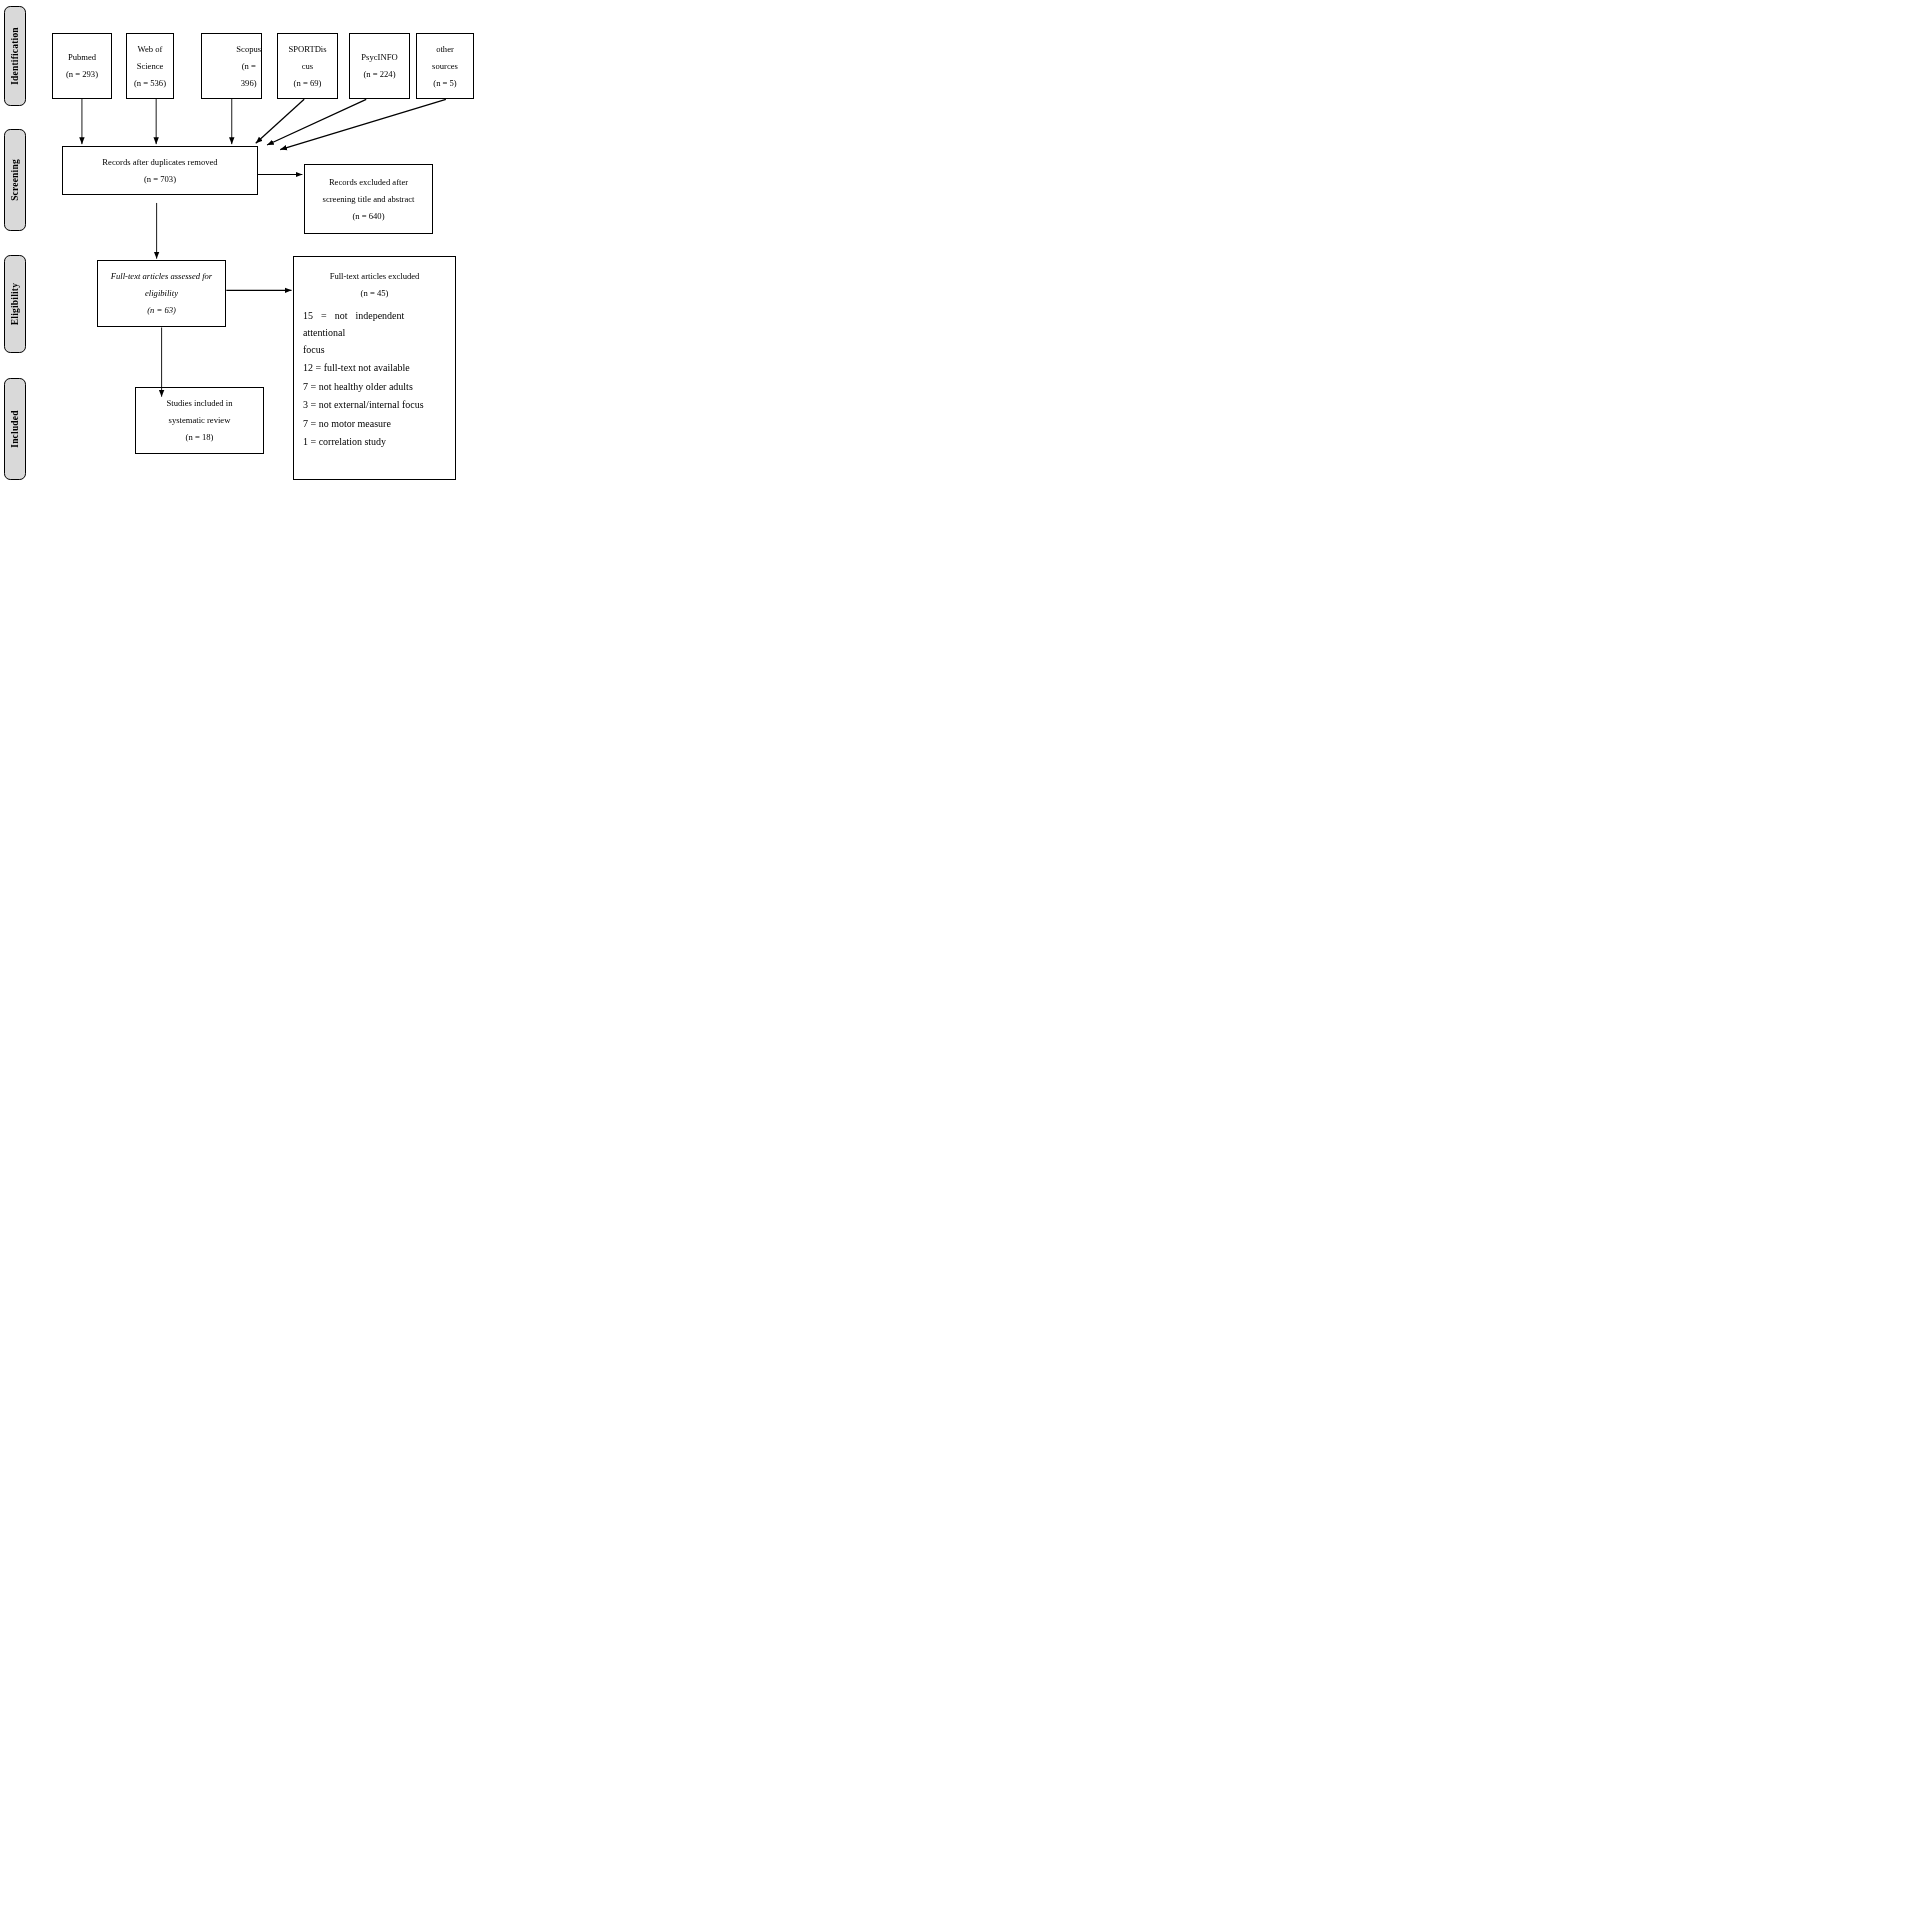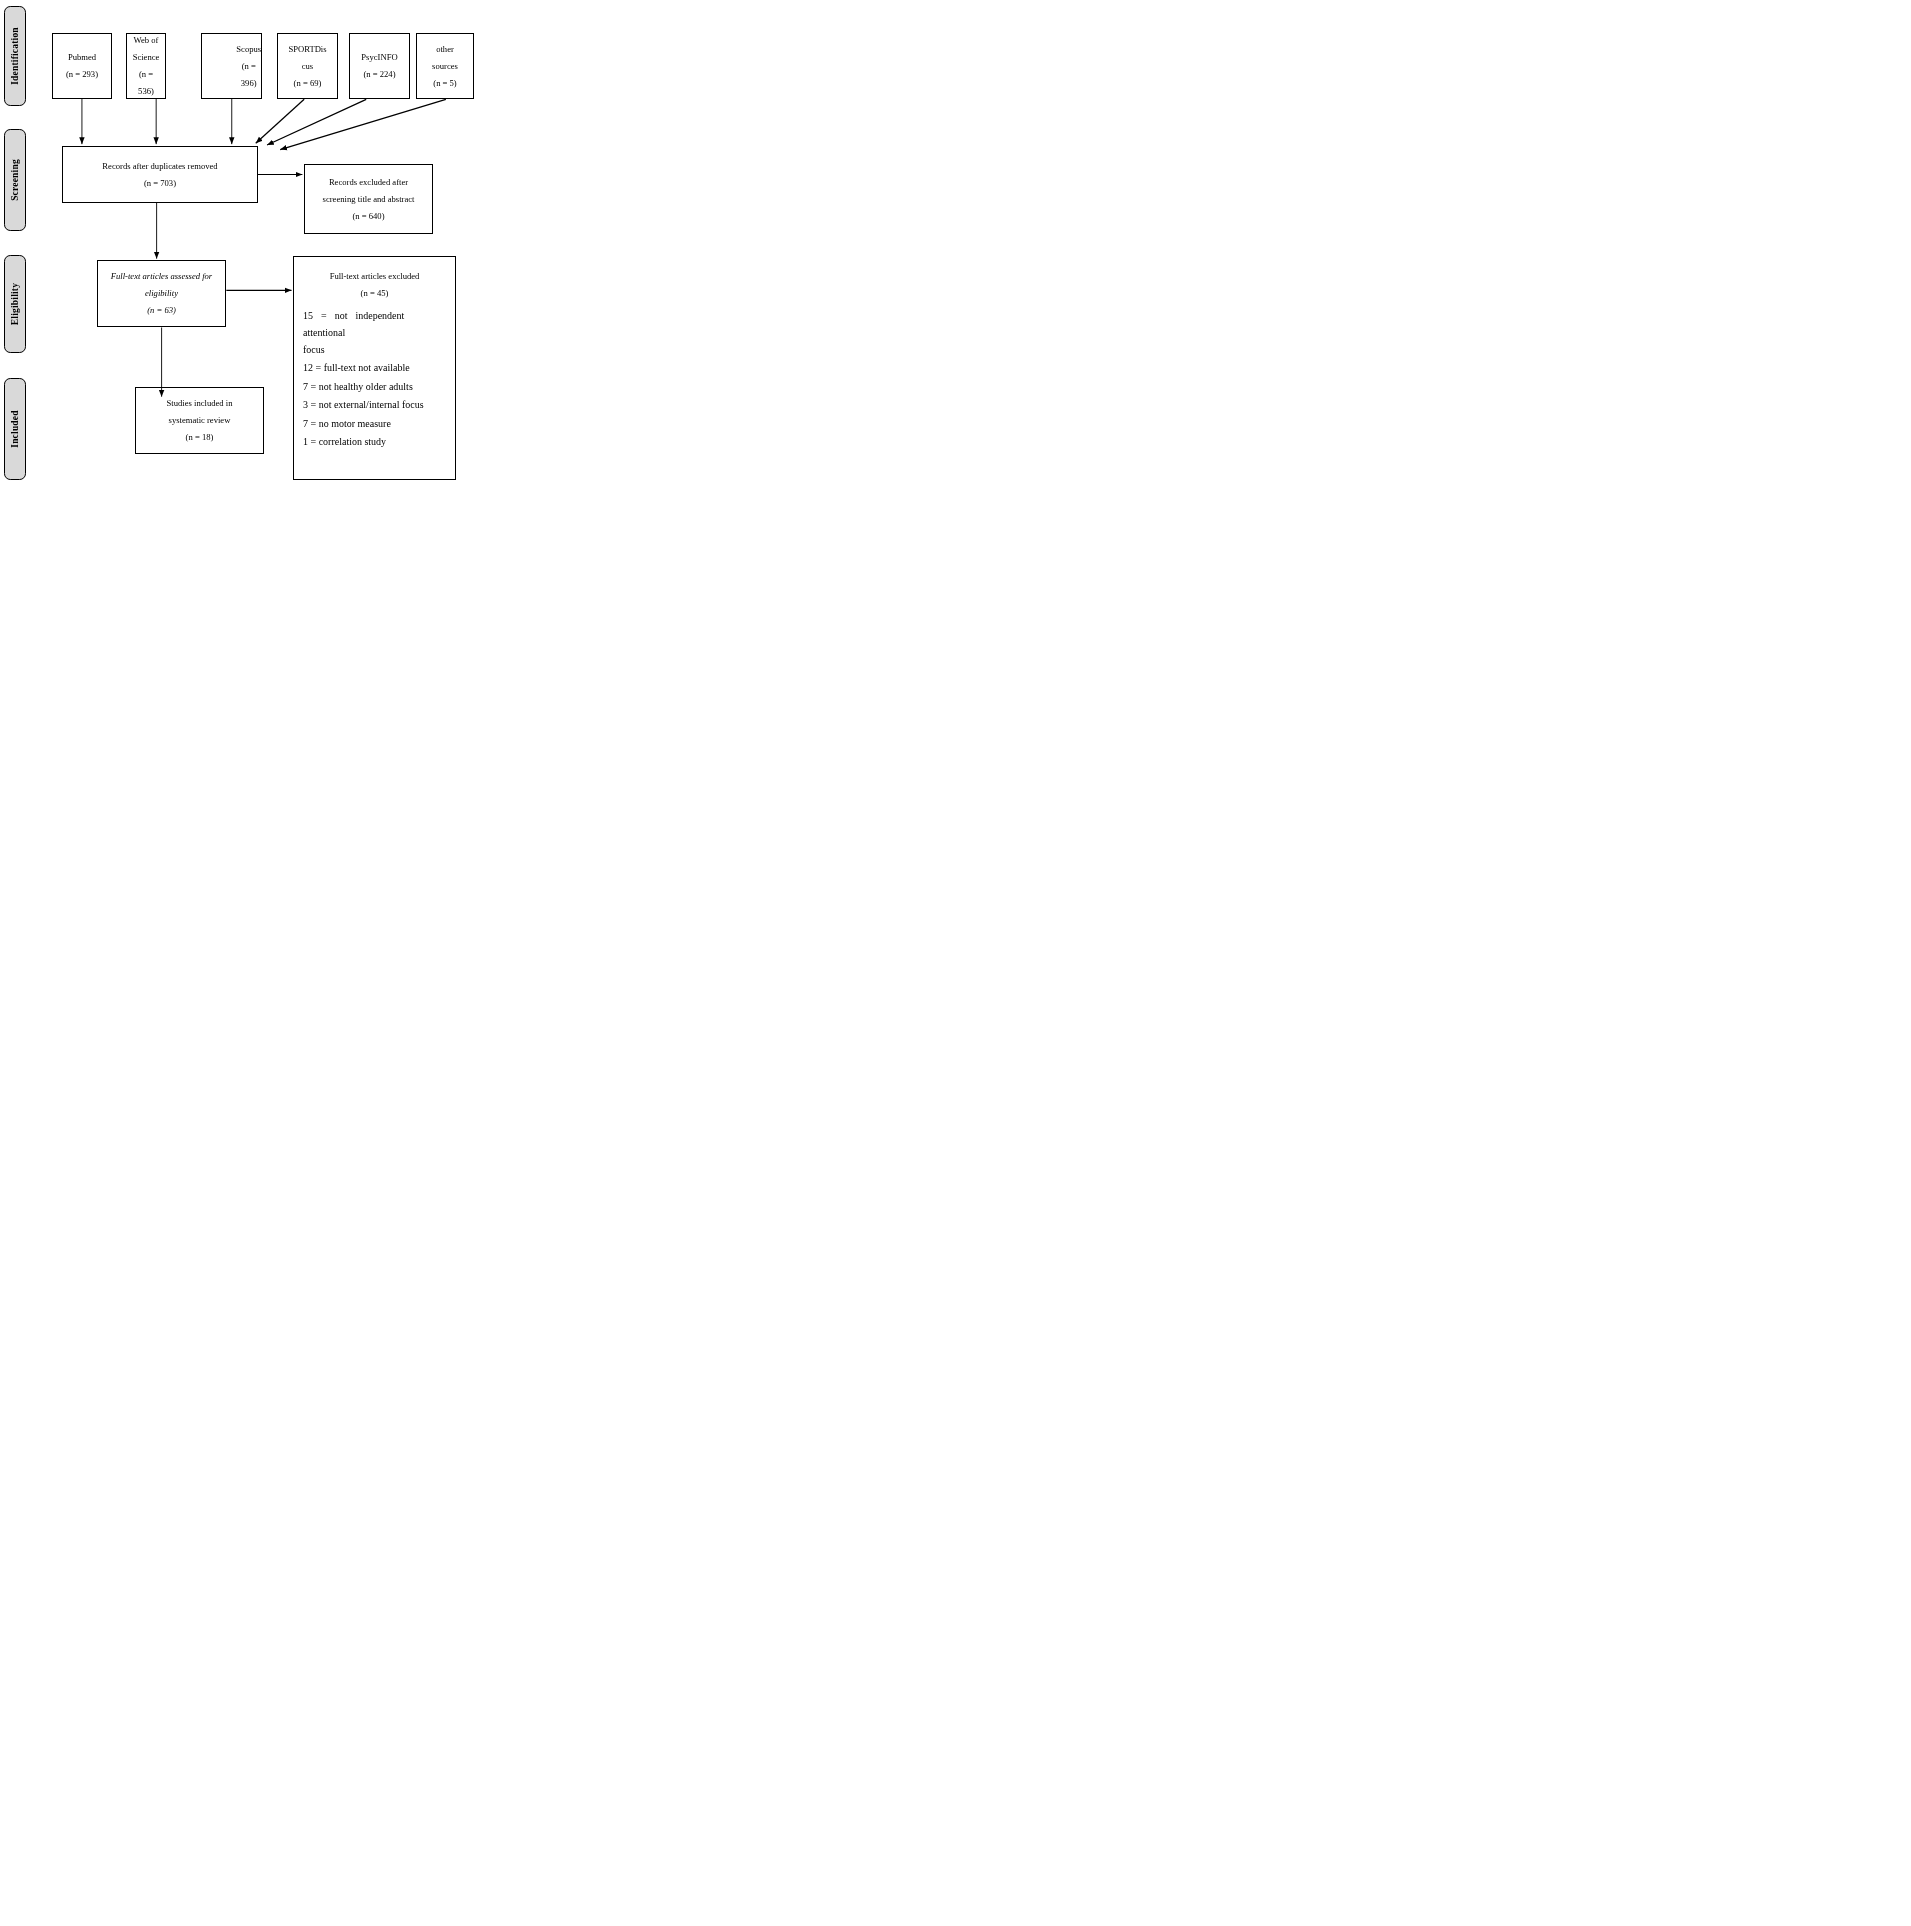--- a/index.html
+++ b/index.html
@@ -87,35 +87,35 @@
   </div>
   <div class="stage" style="top: 255px; height: 98px; background: rgb(217, 217, 217);">
     <span class="vtext">Eligibility</span>
   </div>
   <div class="stage" style="top: 378px; height: 102px; background: rgb(217, 217, 217);">
     <span class="vtext">Included</span>
   </div>
 
   <div class="fbox" style="left:52px;top:33px;width:60px;height:66px;">Pubmed
 (n = 293)</div>
-  <div class="fbox" style="left:126px;top:33px;width:40px;height:66px;font-family:Liberation Serif, serif;">Web of
+  <div class="fbox" style="left:126px;top:33px;width:48px;height:66px;font-family:Liberation Serif, serif;">Web of
 Science
 (n = 536)</div>
   <div class="fbox" style="left:201px;top:33px;width:61px;height:66px;padding-left:38px;">Scopus
 (n = 396)</div>
   <div class="fbox" style="left:277px;top:33px;width:61px;height:66px;">SPORTDis
 cus
 (n = 69)</div>
   <div class="fbox" style="left:349px;top:33px;width:61px;height:66px;">PsycINFO
 (n = 224)</div>
   <div class="fbox" style="left:416px;top:33px;width:58px;height:66px;">other
 sources
 (n = 5)</div>
 
-  <div class="fbox" style="left:62px;top:146px;width:196px;height:57px;">Records after duplicates removed
+  <div class="fbox" style="left:62px;top:146px;width:196px;height:49px;">Records after duplicates removed
 (n = 703)</div>
   <div class="fbox" style="left:304px;top:164px;width:129px;height:70px;">Records excluded after
 screening title and abstract
 (n = 640)</div>
 
   <div class="fbox" style="left:97px;top:260px;width:129px;height:67px;font-style:italic;">Full-text articles assessed for
 eligibility
 (n = 63)</div>
 
   <div class="fbox tall" style="left:293px;top:256px;width:163px;height:224px;">

